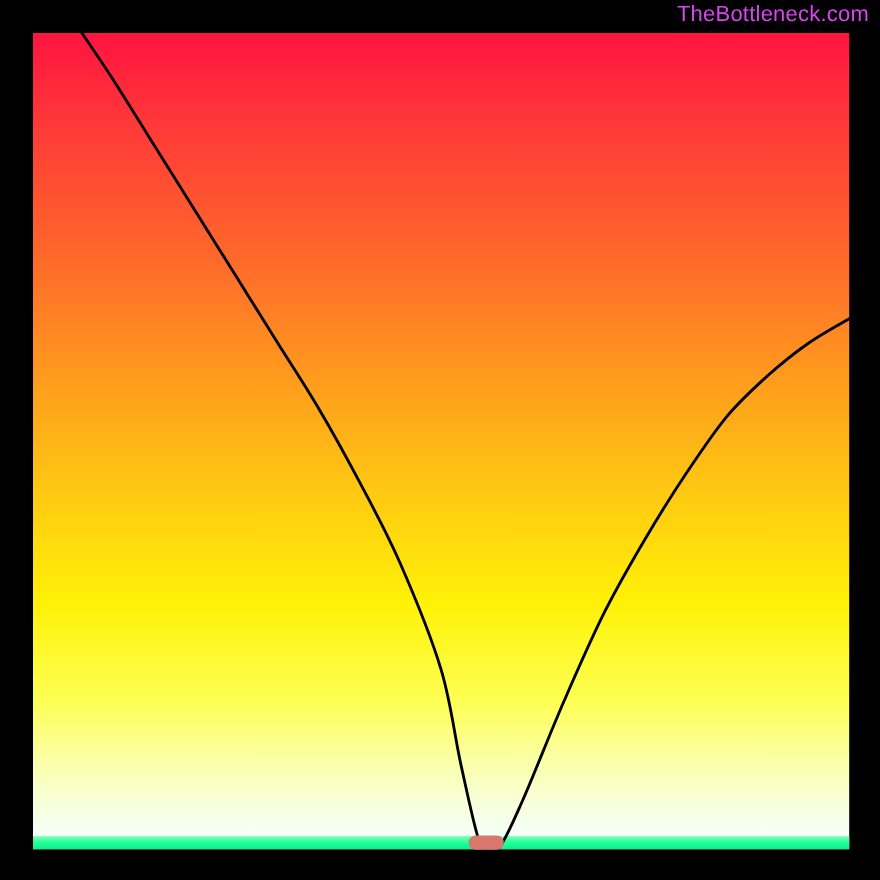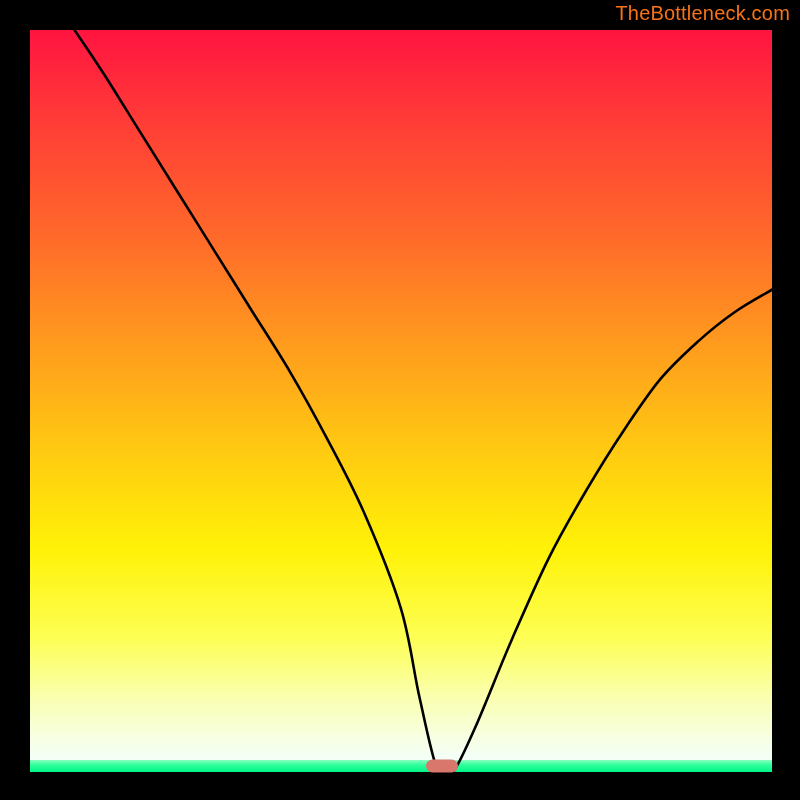--- a/index.html
+++ b/index.html
@@ -13,21 +13,21 @@
   }
   .wrap {
     position: relative;
     width: 800px;
     height: 800px;
   }
   .watermark {
     position: absolute;
     top: 2px;
     right: 10px;
-    color: #f97316;
+    color: #d946ef;
     font-size: 20px;
     font-weight: 500;
     letter-spacing: 0.2px;
     user-select: none;
   }
   .plot {
     position: absolute;
     left: 30px;
     top: 30px;
     width: 742px;

